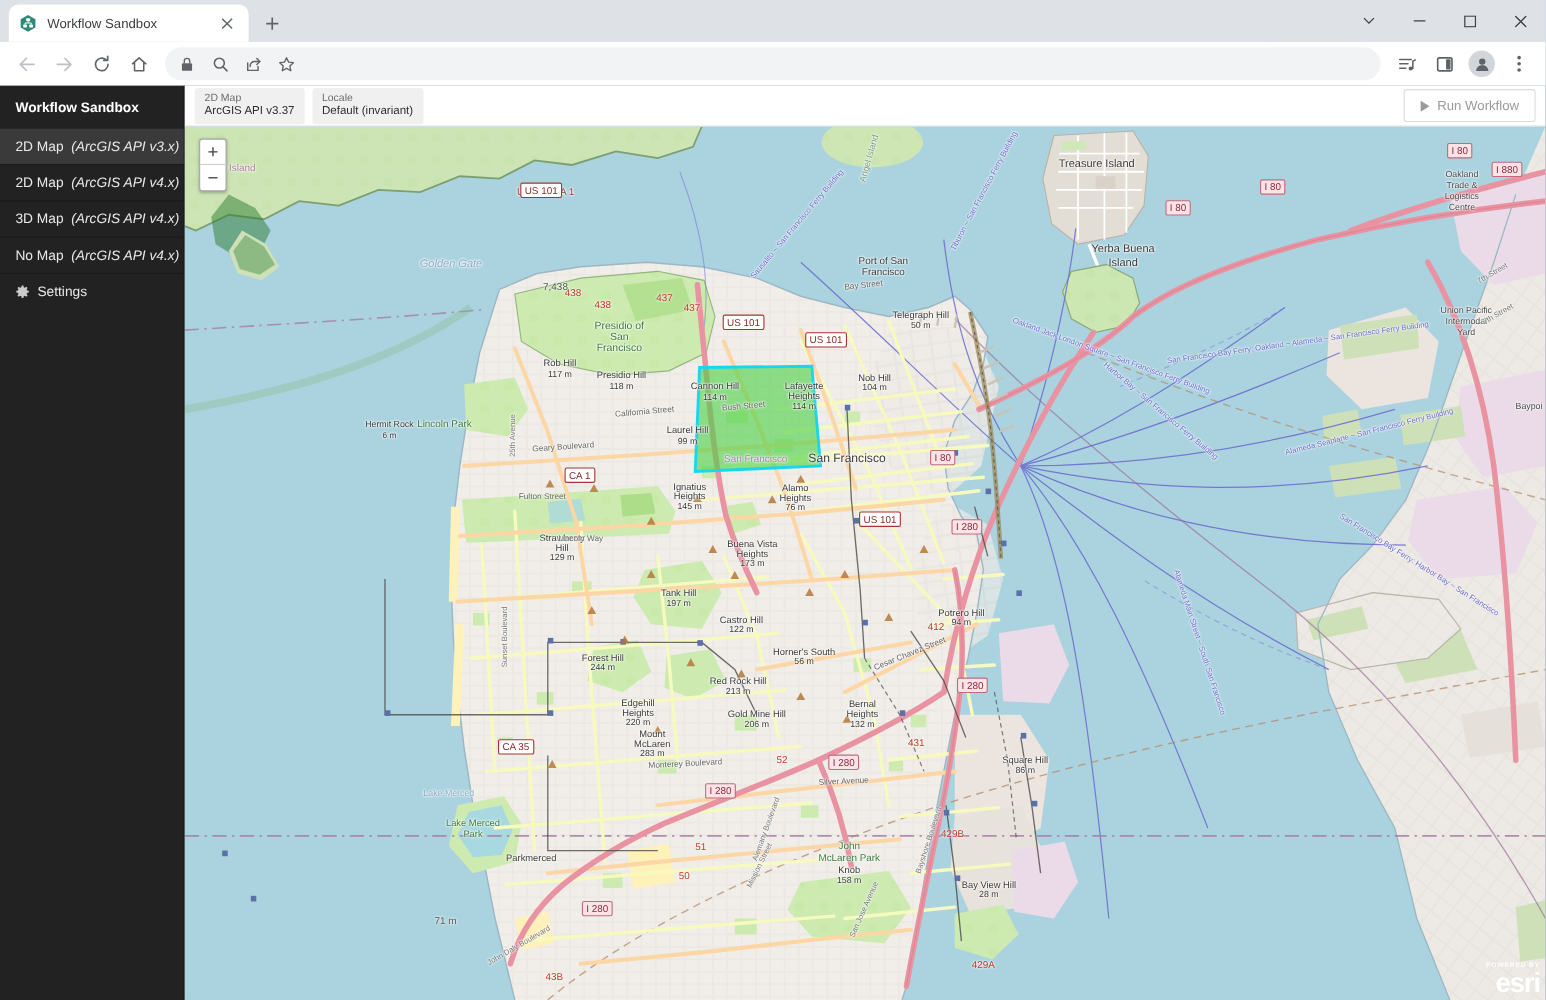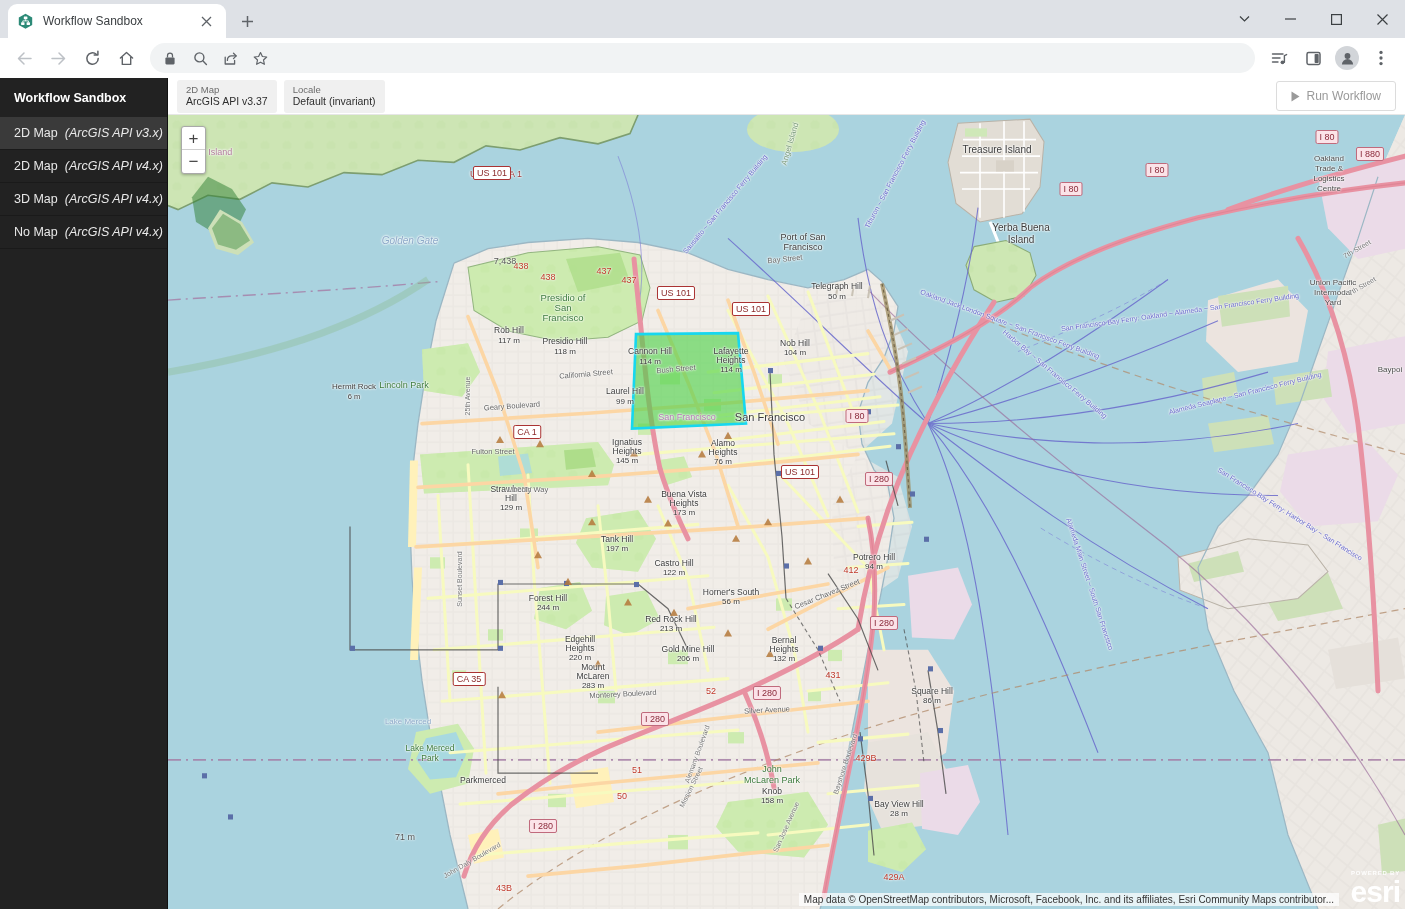--- a/index.html
+++ b/index.html
@@ -130,21 +130,21 @@
   .attrib {
     position: absolute; right: 66px; bottom: 3px; z-index: 20;
     background: rgba(255,255,255,.72); padding: 1px 5px;
     font-size: 10px; color: #333; white-space: nowrap;
   }
   .esri-logo {
     position: absolute; right: 5px; bottom: 2px; z-index: 20;
     text-align: right; color: #fff; line-height: 1;
   }
   .esri-pb { font-size: 6px; letter-spacing: .8px; font-weight: bold; opacity: .95; }
-  .esri-wd { font-size: 30px; font-weight: bold; letter-spacing: -1px; margin-top: 1px; }
+  .esri-wd { font-size: 25px; font-weight: bold; letter-spacing: -1px; margin-top: 1px; }
 </style>
 </head>
 <body>
 
 <div id="browser">
 
   <div class="tabstrip">
     <div class="tab">
       <span class="tab-favicon">
         <svg width="17" height="17" viewBox="0 0 17 17">
@@ -288,20 +288,29 @@
           </div>
           <div class="nav-item">
             <span>3D Map </span>
             <span class="api">(ArcGIS API v4.x)</span>
           </div>
           <div class="nav-item">
             <span>No Map </span>
             <span class="api">(ArcGIS API v4.x)</span>
           </div>
         </div>
+      <div class="nav-item" style="border-bottom:none;">
+        <span class="gear-ic">
+          <svg width="13" height="13" viewBox="0 0 16 16">
+              <path d="M8 5.1 a2.9 2.9 0 1 0 0 5.8 a2.9 2.9 0 0 0 0 -5.8 Z M8 6.4 a1.6 1.6 0 1 1 0 3.2 a1.6 1.6 0 0 1 0 -3.2 Z" fill="#ccc"></path>
+              <path d="M7 0.6 h2 l0.3 1.9 l1.3 0.55 l1.6 -1.1 l1.45 1.45 l-1.1 1.6 l0.55 1.3 l1.9 0.3 v2 l-1.9 0.3 l-0.55 1.3 l1.1 1.6 l-1.45 1.45 l-1.6 -1.1 l-1.3 0.55 l-0.3 1.9 h-2 l-0.3 -1.9 l-1.3 -0.55 l-1.6 1.1 l-1.45 -1.45 l1.1 -1.6 l-0.55 -1.3 l-1.9 -0.3 v-2 l1.9 -0.3 l0.55 -1.3 l-1.1 -1.6 l1.45 -1.45 l1.6 1.1 l1.3 -0.55 Z" fill="#ccc" fill-rule="evenodd"></path>
+            </svg>
+        </span>
+        <span>Settings</span>
+      </div>
     </div>
 
     <div class="content">
 
       <div class="apptoolbar">
         <div class="chip">
           <span class="chip-label">2D Map</span>
           <span class="chip-value">ArcGIS API v3.37</span>
         </div>
         <div class="chip">
@@ -802,21 +811,20 @@
             <div style="position: absolute; white-space: nowrap; transform: translate(-50%, -50%); left: 726px; top: 762px; font-size: 9px; padding: 0px 3px; border-radius: 2px; line-height: 12px; font-family: &quot;Liberation Sans&quot;, sans-serif; background: transparent; border: none; color: rgb(192, 57, 43); text-shadow: rgb(255, 255, 255) 0px 0px 2px, rgb(255, 255, 255) 0px 0px 3px;">429A</div>
             <div style="position: absolute; white-space: nowrap; transform: translate(-50%, -50%); left: 237px; top: 722px; font-size: 9px; padding: 0px 3px; border-radius: 2px; line-height: 12px; font-family: &quot;Liberation Sans&quot;, sans-serif; background: transparent; border: none; color: rgb(85, 85, 85); text-shadow: rgb(255, 255, 255) 0px 0px 2px, rgb(255, 255, 255) 0px 0px 3px;">71 m</div>
             <div style="position: absolute; white-space: nowrap; transform: translate(-50%, -50%); left: 337px; top: 146px; font-size: 9px; padding: 0px 3px; border-radius: 2px; line-height: 12px; font-family: &quot;Liberation Sans&quot;, sans-serif; background: transparent; border: none; color: rgb(85, 85, 85); text-shadow: rgb(255, 255, 255) 0px 0px 2px, rgb(255, 255, 255) 0px 0px 3px;">7,438</div>
           </div>
 
         <div class="zoomctl">
           <div>+</div>
           <div>−</div>
         </div>
 
-        <div class="attrib">Map data © OpenStreetMap contributors, Microsoft, Facebook, Inc. and its affiliates, Esri Community Maps contributor...</div>
 
         <div class="esri-logo">
           <div class="esri-pb">POWERED BY</div>
           <div class="esri-wd">esri</div>
         </div>
       </div>
 
     </div>
   </div>
 </div>

